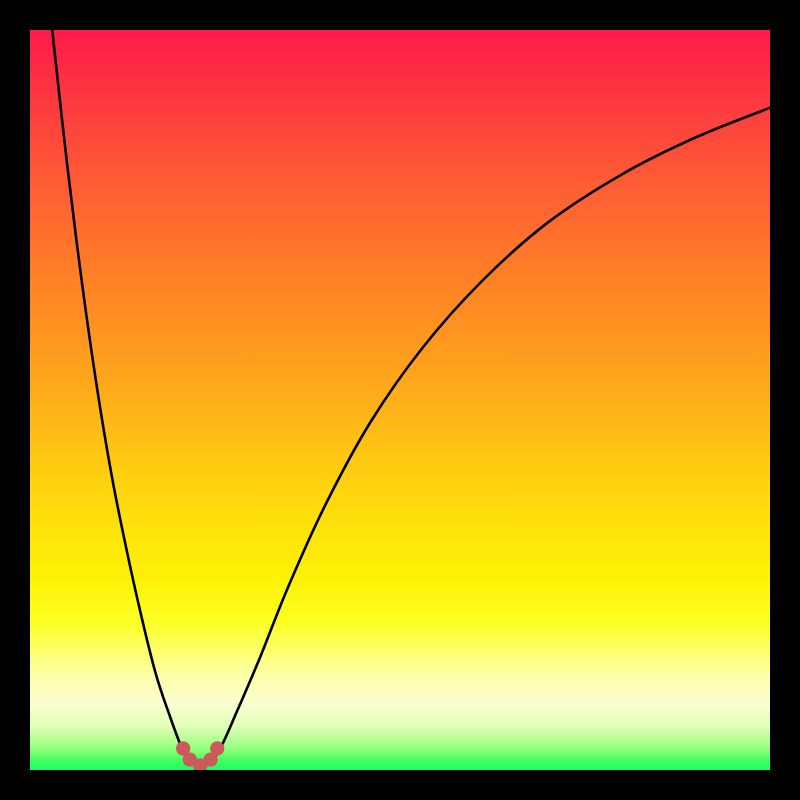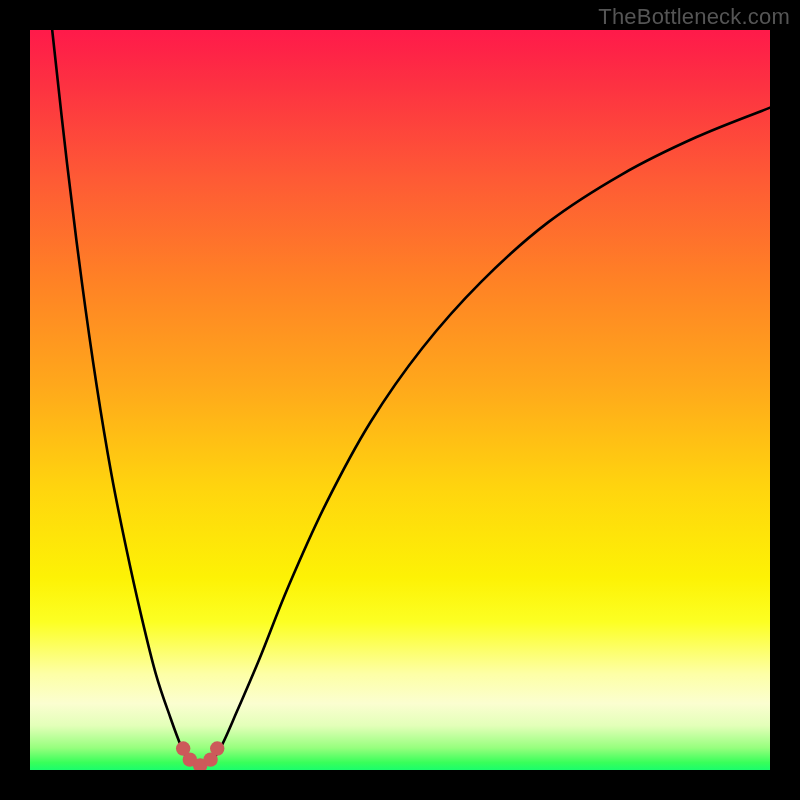--- a/index.html
+++ b/index.html
@@ -67,21 +67,20 @@
     top: 0;
     width: 740px;
     height: 740px;
   }
 </style>
 </head>
 <body>
 
 <div class="frame">
 
-  <div class="watermark">TheBottleneck.com</div>
 
   <div class="plot-area">
     <div class="gradient"></div>
     <svg class="curves" viewBox="0 0 740 740" preserveAspectRatio="none">
       <path id="left-curve-path" fill="none" stroke="#000000" stroke-width="2.6" stroke-linecap="round" d="M 22.20 0.00 C 24.86 23.98, 31.67 87.91, 37.00 133.20 C 42.33 178.49, 46.47 211.64, 51.80 251.60 C 57.13 291.56, 61.27 320.57, 66.60 355.20 C 71.93 389.83, 76.07 414.70, 81.40 444.00 C 86.73 473.30, 90.87 492.69, 96.20 518.00 C 101.53 543.31, 105.67 561.96, 111.00 584.60 C 116.33 607.24, 120.47 625.15, 125.80 643.80 C 131.13 662.45, 135.94 674.88, 140.60 688.20 C 145.26 701.52, 148.37 709.81, 151.70 717.80 C 155.03 725.79, 157.77 729.94, 159.10 732.60"></path>
       <path id="right-curve-path" fill="none" stroke="#000000" stroke-width="2.6" stroke-linecap="round" d="M 181.30 732.60 C 183.30 729.27, 187.74 723.42, 192.40 714.10 C 197.06 704.78, 200.54 696.12, 207.20 680.80 C 213.86 665.48, 220.08 651.64, 229.40 629.00 C 238.72 606.36, 247.01 582.97, 259.00 555.00 C 270.99 527.03, 281.35 502.90, 296.00 473.60 C 310.65 444.30, 323.08 420.17, 340.40 392.20 C 357.72 364.23, 372.22 343.51, 392.20 318.20 C 412.18 292.89, 428.76 274.24, 451.40 251.60 C 474.04 228.96, 492.69 211.71, 518.00 192.40 C 543.31 173.09, 565.36 159.62, 592.00 144.30 C 618.64 128.98, 639.36 119.29, 666.00 107.30 C 692.64 95.31, 726.68 83.03, 740.00 77.70"></path>
       <g id="markers-group">
           <circle cx="153.18" cy="718.54" r="7.2" fill="#cc5a5a" stroke="#b84a4a" stroke-width="0"></circle>
           <circle cx="159.84" cy="729.64" r="7.2" fill="#cc5a5a" stroke="#b84a4a" stroke-width="0"></circle>
           <circle cx="170.20" cy="735.56" r="7.2" fill="#cc5a5a" stroke="#b84a4a" stroke-width="0"></circle>

